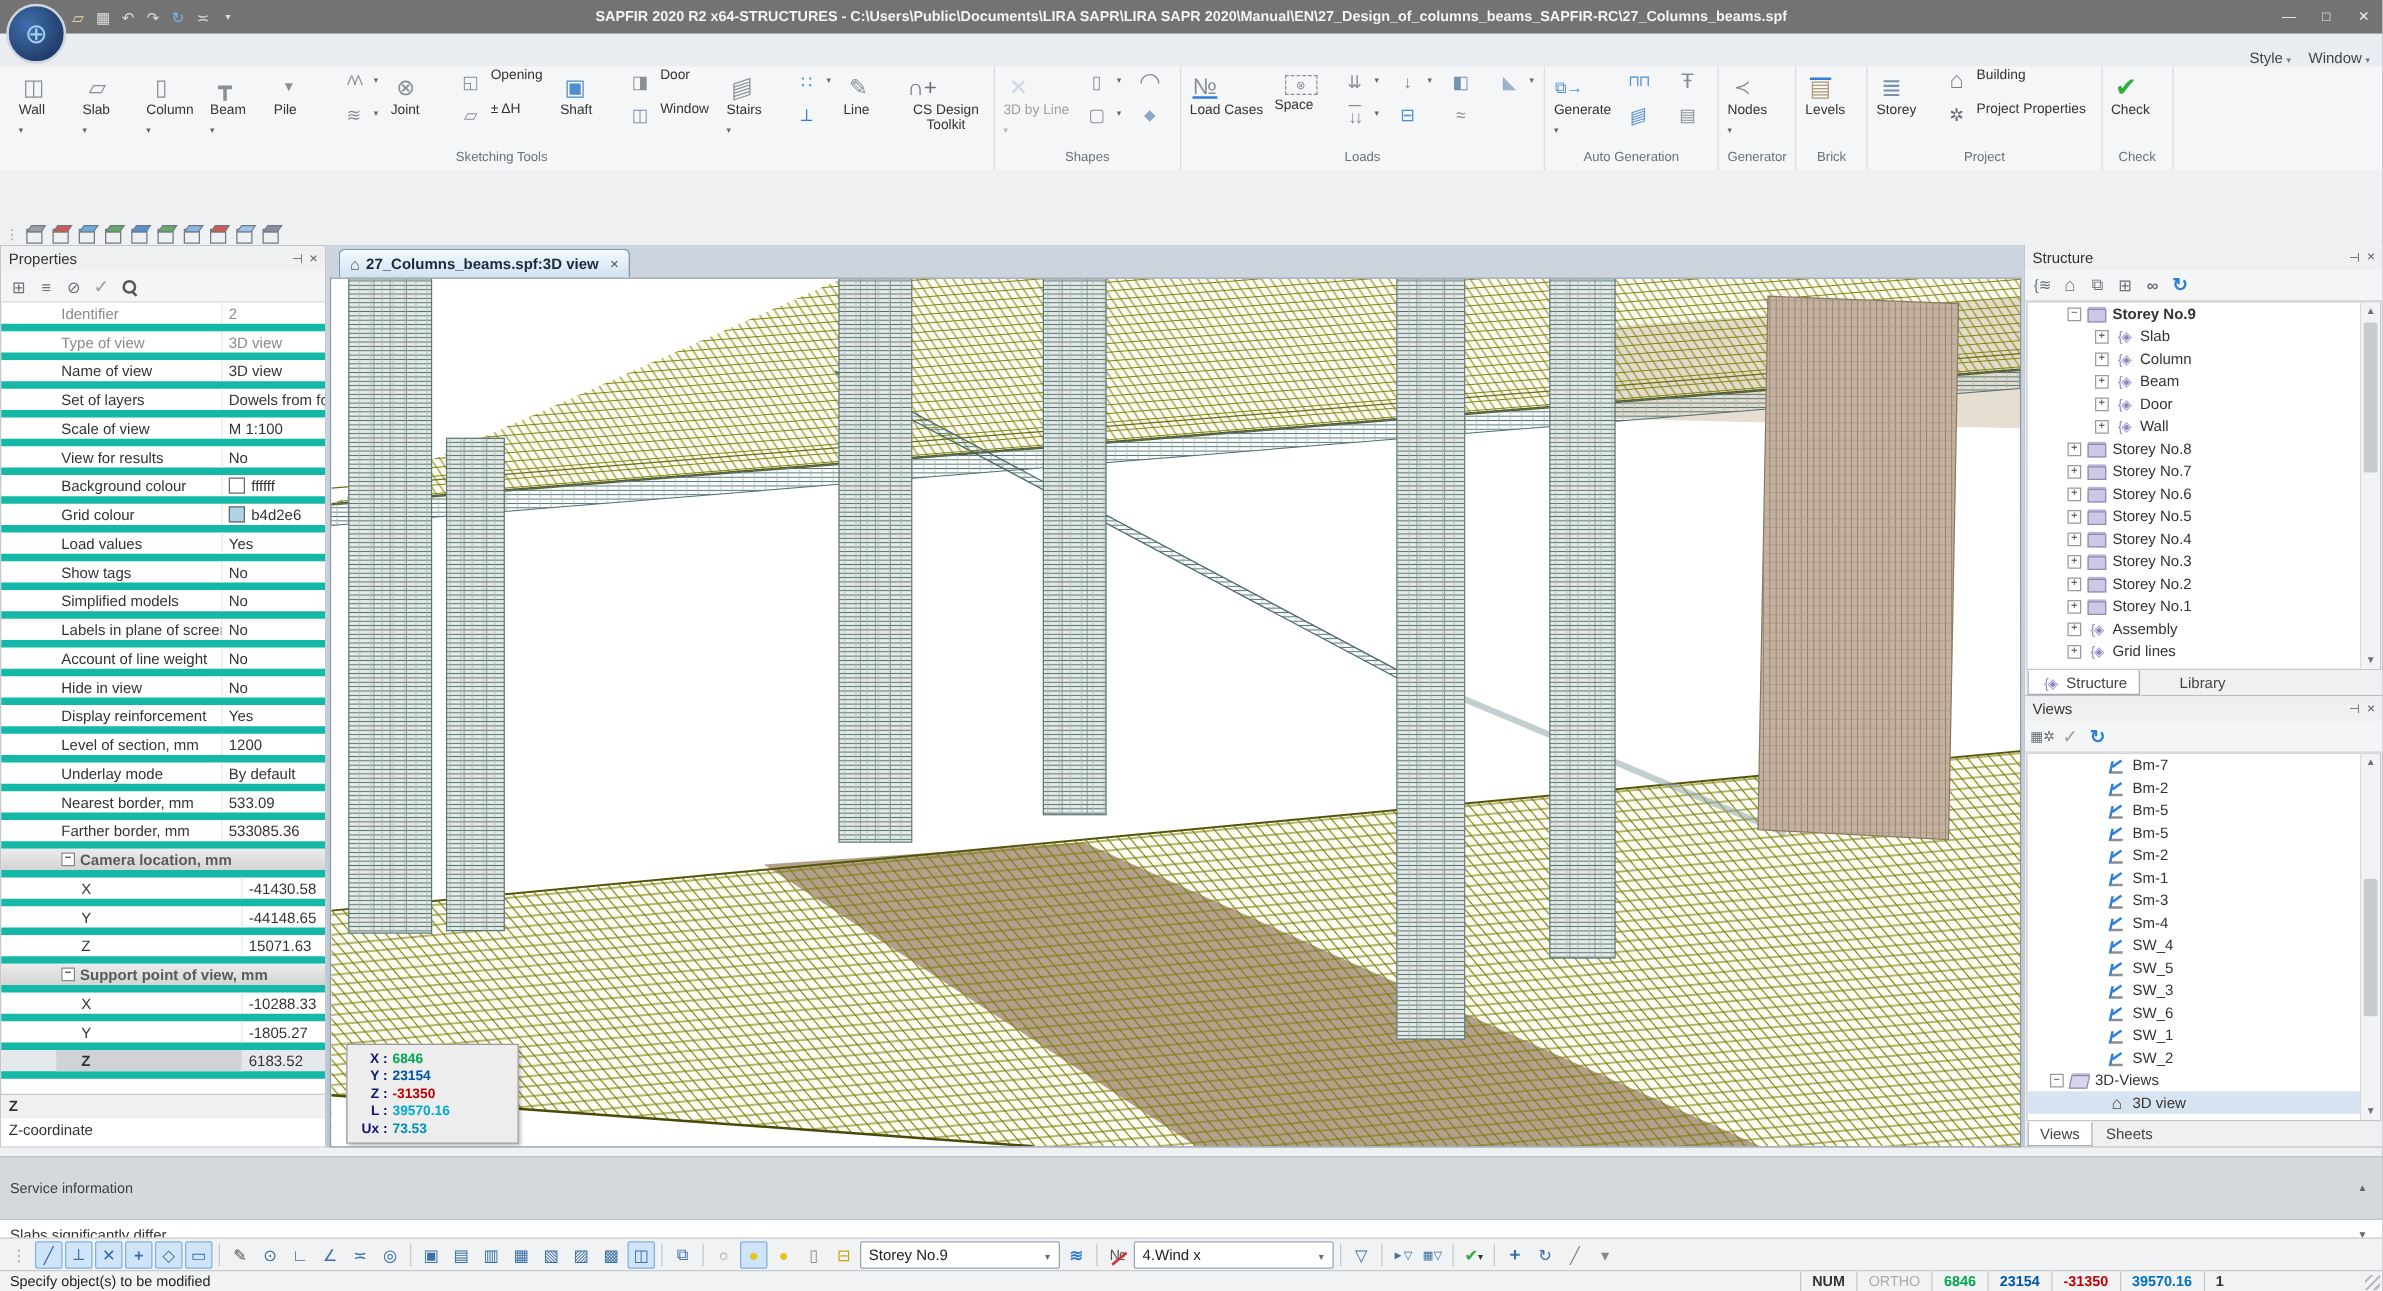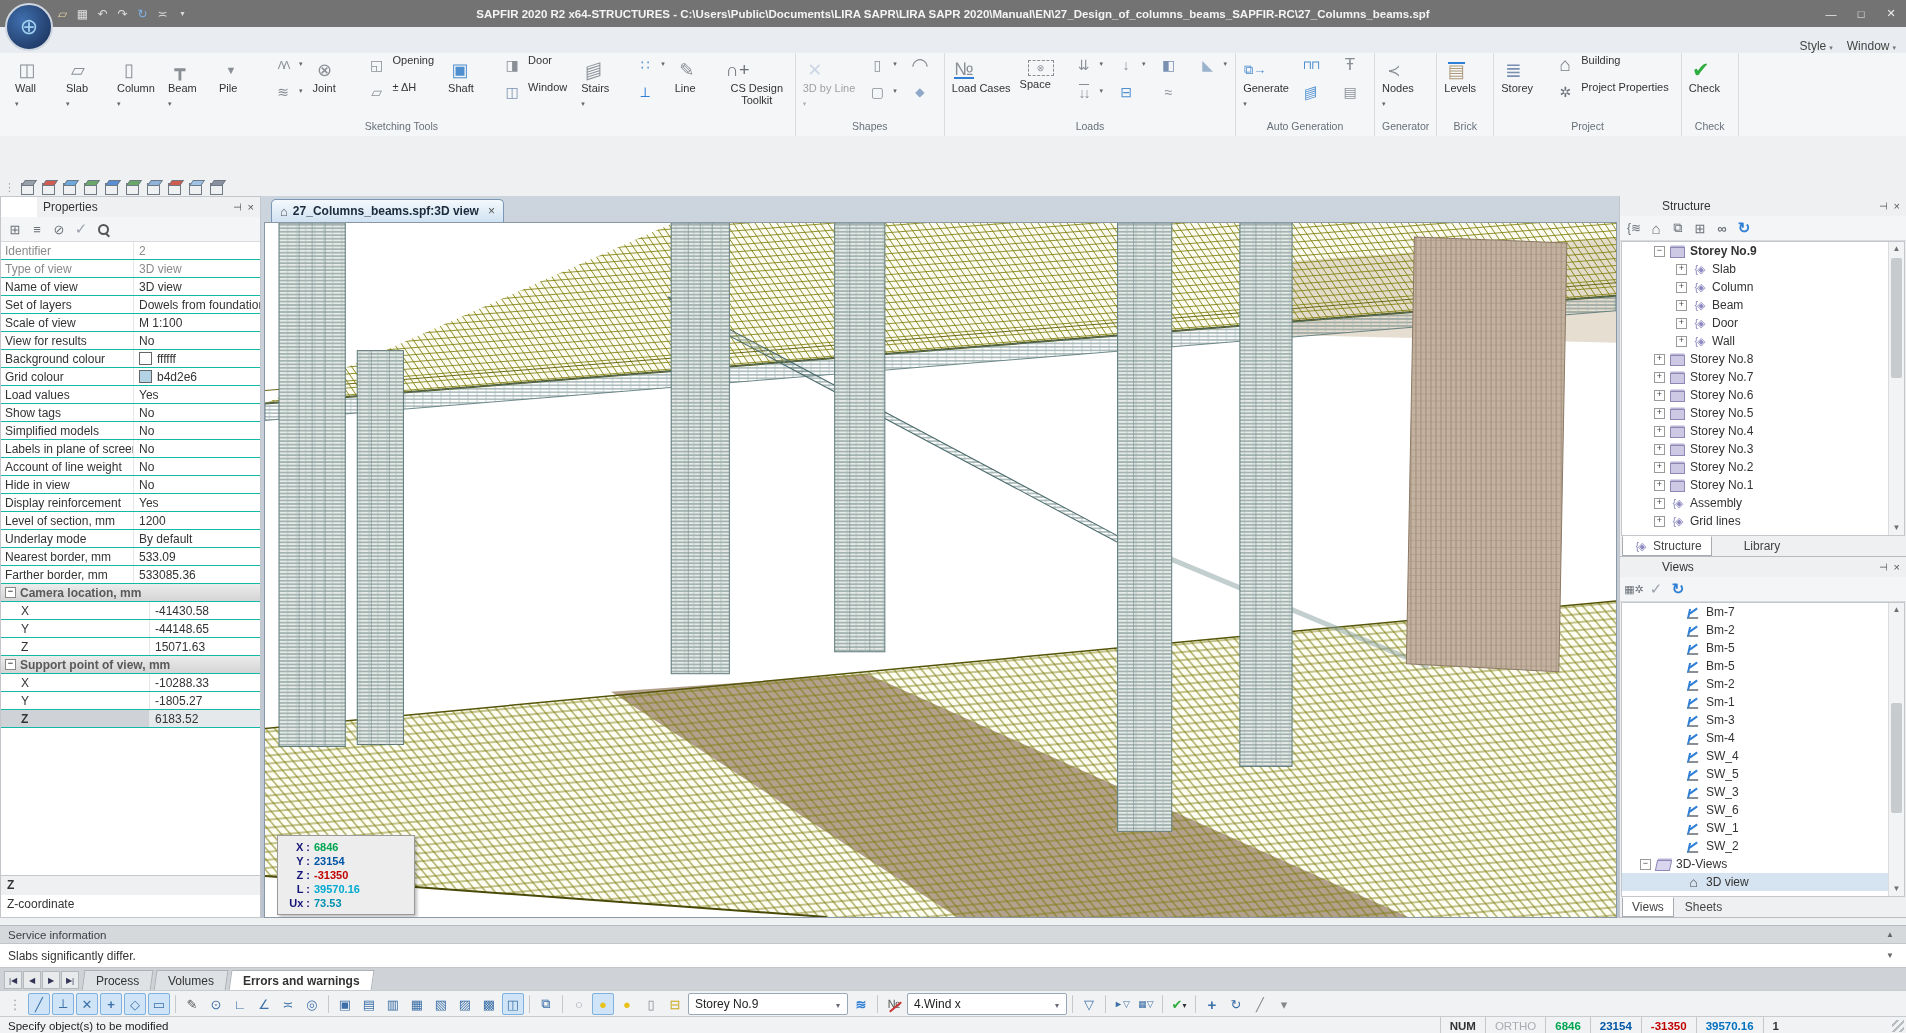--- a/index.html
+++ b/index.html
@@ -66,38 +66,38 @@
   .ico.projprops::before{content:"✲";color:#6a6f76}
   .ico.check::before{content:"✔";color:#2fae3f;font-size:21px}
   
   .workspace{position:absolute;left:0;top:136px;right:0;height:789px;background:#eef0f1;}
   .cubebar{position:absolute;left:4px;top:41px;height:20px;display:flex;align-items:center;}
   .cubebar .grip{color:#9aa0a8;font-size:11px;margin-right:4px;}
   .cube{width:17px;height:17px;margin-right:4px;position:relative;display:inline-block;}
   .cube::before{content:"";position:absolute;left:2px;top:4px;right:2px;bottom:1px;border:1px solid #6f7984;background:#eef0f2;}
   .cube::after{content:"";position:absolute;left:4px;top:1px;width:10px;height:4px;transform:skewX(-35deg);border:1px solid #6f7984;background:var(--acc,#bbb);}
   
-  .panel-title{height:20px;display:flex;align-items:center;padding:0 6px;font-size:12px;color:#333;background:#eef0f2;margin-left:36px;}
+  .panel-title{height:20px;display:flex;align-items:center;padding:0 6px;font-size:12px;color:#333;background:#eef0f2;}
   .ptitle-btns{margin-left:auto;display:flex;gap:6px;color:#555;}
   .pin-ic{display:inline-block;transform:rotate(90deg);font-size:10px;} .x-ic{font-size:11px;}
   .mini-toolbar{height:24px;display:flex;align-items:center;gap:2px;padding:0 4px;border-bottom:1px solid #d8dadd;background:#f4f5f6;}
   .mt-ico{min-width:20px;height:20px;display:inline-flex;align-items:center;justify-content:center;font-size:13px;color:#6a7078;}
   .mt-ico.cat::before{content:"⊞"} .mt-ico.alpha::before{content:"≡"} .mt-ico.modset::before{content:"⊘"}
   .mt-ico.applycheck::before{content:"✓";color:#9aa0a8;font-size:15px}
   .mt-ico.search{position:relative}
   .mt-ico.search::before{content:"";width:7px;height:7px;border:2px solid #555;border-radius:50%;}
   .mt-ico.search::after{content:"";position:absolute;right:3px;bottom:3px;width:5px;height:2px;background:#555;transform:rotate(45deg);}
   .mt-ico.filterlayers::before{content:"{≋";font-size:12px} .mt-ico.home::before{content:"⌂";font-size:15px}
   .mt-ico.export::before{content:"⧉"} .mt-ico.addgrid::before{content:"⊞"} .mt-ico.binocs::before{content:"∞";font-weight:bold}
   .mt-ico.refresh::before{content:"↻";color:#2f7fd6;font-size:15px;font-weight:bold}
   .mt-ico.geartable::before{content:"▦✲";font-size:11px}
   
   .props{position:absolute;left:0;top:60px;width:261px;bottom:7px;background:#fff;border:1px solid #c3c7cb;box-sizing:border-box;}
   .ptable{position:absolute;left:0;top:45px;right:0;}
-  .prow{display:flex;height:17px;border-bottom:1px solid #14b8a6;align-items:stretch;font-size:12px;}
+  .prow{display:flex;height:17px;border-bottom:6px solid #14b8a6;align-items:stretch;font-size:12px;padding-left:44px;}
   .plabel{width:128px;border-right:1px solid #e6e6e6;display:flex;align-items:center;padding-left:4px;overflow:hidden;white-space:nowrap;}
   .pvalue{flex:1;display:flex;align-items:center;padding-left:5px;overflow:hidden;white-space:nowrap;}
   .prow.dim .plabel,.prow.dim .pvalue{color:#8a8a8a;}
   .prow.sec{background:linear-gradient(#ececec,#d4d4d4);font-weight:bold;color:#5a5a5a;}
   .prow.sec .plabel{width:100%;border-right:none;}
   .prow.sub .plabel{padding-left:20px;}
   .prow.sel{background:#e6e9ec;}
   .prow.sel .plabel{background:#cfd3d7;font-weight:bold;}
   .pexp{width:9px;height:9px;border:1px solid #888;background:#fff;font-size:9px;line-height:7px;text-align:center;color:#444;margin-right:4px;flex:none;}
   .pexp:empty{display:none;}
@@ -140,21 +140,21 @@
   .vscroll{position:absolute;right:0;top:0;bottom:0;width:15px;background:#f2f3f4;border-left:1px solid #dcdcdc;}
   .vscroll .sarr{position:absolute;left:0;right:0;text-align:center;font-size:8px;color:#707070;height:14px;line-height:14px;}
   .vscroll .up{top:0}.vscroll .dn{bottom:0}
   .vscroll .thumb{position:absolute;left:2px;right:2px;background:#c8cbce;border-radius:2px;}
   .ptabs{height:20px;display:flex;align-items:stretch;background:#eef0f1;padding-left:2px;gap:1px;}
   .ptab{display:flex;align-items:center;gap:4px;padding:0 9px;font-size:12px;color:#444;border:1px solid transparent;}
   .ptab.active{background:#fff;border:1px solid #a8acb0;border-top-color:#fff;}
   .ptab .t-ico{margin-right:0;}
   
   .service{position:absolute;left:0;top:925px;right:0;height:65px;border-top:1px solid #b8bcc0;background:#cfd3d7;}
-  .svc-head{height:17px;background:#d6d9dc;color:#3a3f44;font-size:11.5px;display:flex;align-items:center;padding:0 8px;border-bottom:1px solid #c2c6ca;}
+  .svc-head{height:17px;background:#d6d9dc;color:#3a3f44;font-size:11.5px;display:flex;align-items:center;padding:16px 8px;border-bottom:1px solid #c2c6ca;}
   .svc-msg{height:23px;background:#fff;display:flex;align-items:center;padding:0 8px;font-size:12px;border-bottom:1px solid #c2c6ca;}
   .svc-tabs{height:24px;display:flex;align-items:center;padding-left:4px;background:#cfd3d7;}
   .navbtn{min-width:16px;height:16px;display:inline-flex;align-items:center;justify-content:center;font-size:8px;color:#335;border:1px solid #b5b9bd;background:#e8eaec;margin-right:1px;}
   .navbtn.first::before{content:"|◀"} .navbtn.prev::before{content:"◀"} .navbtn.next::before{content:"▶"} .navbtn.last::before{content:"▶|"}
   .stab{padding:3px 12px;margin-left:3px;background:#dfe2e5;border:1px solid #aeb2b6;border-bottom:none;font-size:12px;color:#333;transform:skewX(-8deg);}
   .stab span{display:inline-block;transform:skewX(8deg);}
   .stab.active{background:#fff;font-weight:bold;}
   .svc-side{margin-left:auto;display:flex;gap:2px;padding-right:4px;color:#666;font-size:8px;}
   
   .btoolbar{position:absolute;left:0;top:990px;right:0;height:26px;background:#f1f2f3;border-top:1px solid #c9cccf;display:flex;align-items:center;padding-left:4px;gap:2px;}

